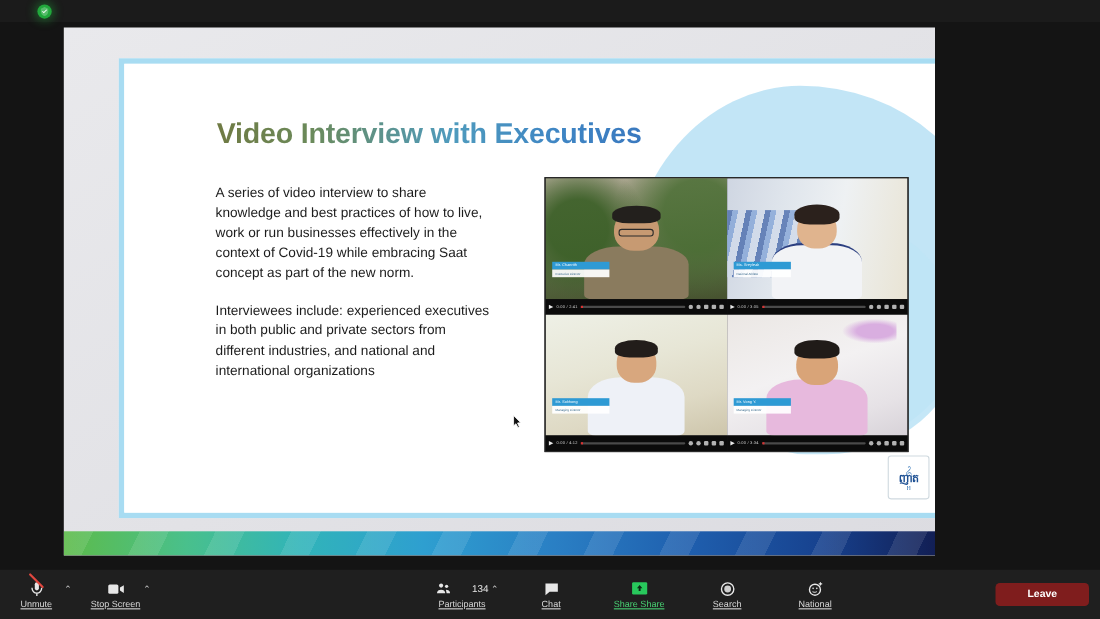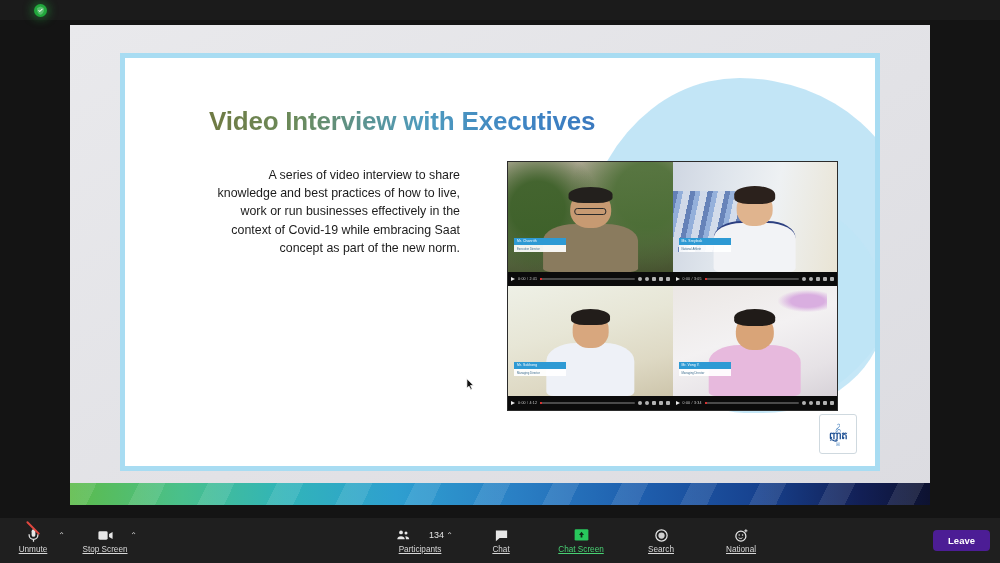--- a/index.html
+++ b/index.html
@@ -63,21 +63,21 @@
     position:absolute; right:8px; top:2px; height:15px;
     display:flex; align-items:center; gap:4px; color:#e9e9e9; font-size:8.5px;
   }
   .view-btn svg{ width:8px;height:8px; fill:#e9e9e9; }
 
   
   .stage{
     position:absolute; left:0; top:20px; width:1000px; height:498px; background:#141414;
   }
   .slide{
-    position:absolute; left:70px; top:5px; width:860px; height:480px;
+    position:absolute; left:58px; top:5px; width:792px; height:480px;
     background:linear-gradient(150deg,#e9e9ec 0%,#e2e2e6 55%,#dcdce1 100%);
     overflow:hidden;
   }
   .slide-border{
     position:absolute; left:50px; top:28px; width:760px; height:418px;
     background:#ffffff; border:5px solid #a8dcf2;
   }
   .slide-inner{ position:absolute; inset:0; overflow:hidden; background:#fff;}
 
   
@@ -101,21 +101,21 @@
   }
   .subtitle{
     position:absolute; left:85px; top:80px;
     font-size:14.5px; white-space:nowrap;
     background:linear-gradient(90deg,#95c89f 0%,#7dc0c7 35%,#74b4d8 70%,#6fa9d8 100%);
     -webkit-background-clip:text; background-clip:text; color:transparent;
   }
 
   
   .body-col{ position:absolute; left:83px; top:108px; width:252px; }
-  .para{ font-size:12.4px; line-height:1.47; color:#1c1c1c; font-weight:500;text-align:right; }
+  .para{ font-size:12.4px; line-height:1.47; color:#1c1c1c; font-weight:500; }
   .para + .para{ margin-top:16px; }
 
   
   .vgrid{
     position:absolute; left:382px; top:103px; width:331px; height:250px;
     display:grid; grid-template-columns:1fr 1fr; grid-template-rows:1fr 1fr; gap:0;
     background:#0d0d0d; border:1px solid #2b2b2b;
   }
   .vcell{ position:relative; overflow:hidden; background:#222; }
   .vpix{ position:absolute; left:0; top:0; right:0; bottom:14px; overflow:hidden;}
@@ -195,22 +195,22 @@
   .tb-item{
     display:flex; flex-direction:column; align-items:center; justify-content:center;
     gap:2px; color:#e2e2e2; min-width:46px; height:45px; position:relative;
   }
   .tb-item .lbl{ font-size:8.2px; color:#d8d8d8; white-space:nowrap;text-decoration:underline; }
   .tb-icon{ height:16px; display:flex; align-items:center; justify-content:center; }
   .tb-icon svg{ fill:#e7e7e7; }
   .caret{ position:absolute; right:-9px; top:13px; color:#cfcfcf; font-size:8px; }
   .tb-green .lbl{ color:#48d173; }
   .leave-btn{
-    position:absolute; right:10px; top:12px; background:#4c1d95; color:#fff;
-    font-size:9.5px; font-weight:bold; padding:5px 15px; border-radius:4px;
+    position:absolute; right:10px; top:12px; background:#7f1d1d; color:#fff;
+    font-size:9.5px; font-weight:bold; padding:5px 29px; border-radius:4px;
   }
   .tb-left{ position:absolute; left:10px; display:flex; align-items:center; gap:26px; }
   .tb-center{ position:absolute; left:396px; display:flex; align-items:center; gap:34px; }
   .pcount{ font-size:9px; color:#e4e4e4; margin-left:18px; }
   .mic-slash{ position:absolute; left:50%; top:1px; transform:translateX(-50%) rotate(-45deg);
      width:1.8px; height:18px; background:#e0473f; border-radius:1px;}
 </style>
 </head>
 <body>
 
@@ -300,20 +300,21 @@
       <div class="slide-border">
         <div class="slide-inner">
 
           <div class="blob"></div>
           <div class="blob2"></div>
 
           <div class="title">Video Interview with Executives</div>
 
           <div class="body-col">
             <p class="para">A series of video interview to share knowledge and best practices of how to live, work or run businesses effectively in the context of Covid-19 while embracing Saat concept as part of the new norm.</p>
+            <p class="para">Interviewees include: experienced executives in both public and private sectors from different industries, and national and international organizations</p>
           </div>
 
           <div class="vgrid">
 
             <div class="vcell">
               <div class="vpix">
                 <div class="scene1"></div>
                 <div class="person" style="width:100%;height:100%">
                   <div class="torso" style="bottom:0;width:58%;height:44%;background:#8a7b5e;"></div>
                   <div class="head" style="bottom:40%;width:25%;height:34%;background:#c79a72;"></div>
@@ -517,21 +518,21 @@
         <span class="lbl">Chat</span>
       </div>
 
       <div class="tb-item tb-green">
         <span class="tb-icon">
           <svg viewBox="0 0 24 24" width="17" height="15">
               <rect x="1" y="2" width="22" height="18" rx="2" fill="#28c85c"></rect>
               <path d="M12 6l4 5h-2.6v4h-2.8v-4H8z" fill="#0d2b16"></path>
             </svg>
         </span>
-        <span class="lbl">Chat Screen</span>
+        <span class="lbl">Share Share</span>
       </div>
 
       <div class="tb-item">
         <span class="tb-icon">
           <svg viewBox="0 0 24 24" width="15" height="15">
               <circle cx="12" cy="12" r="9" fill="none" stroke="#e7e7e7" stroke-width="2"></circle>
               <circle cx="12" cy="12" r="5" fill="#cfcfcf"></circle>
             </svg>
         </span>
         <span class="lbl">Search</span>

